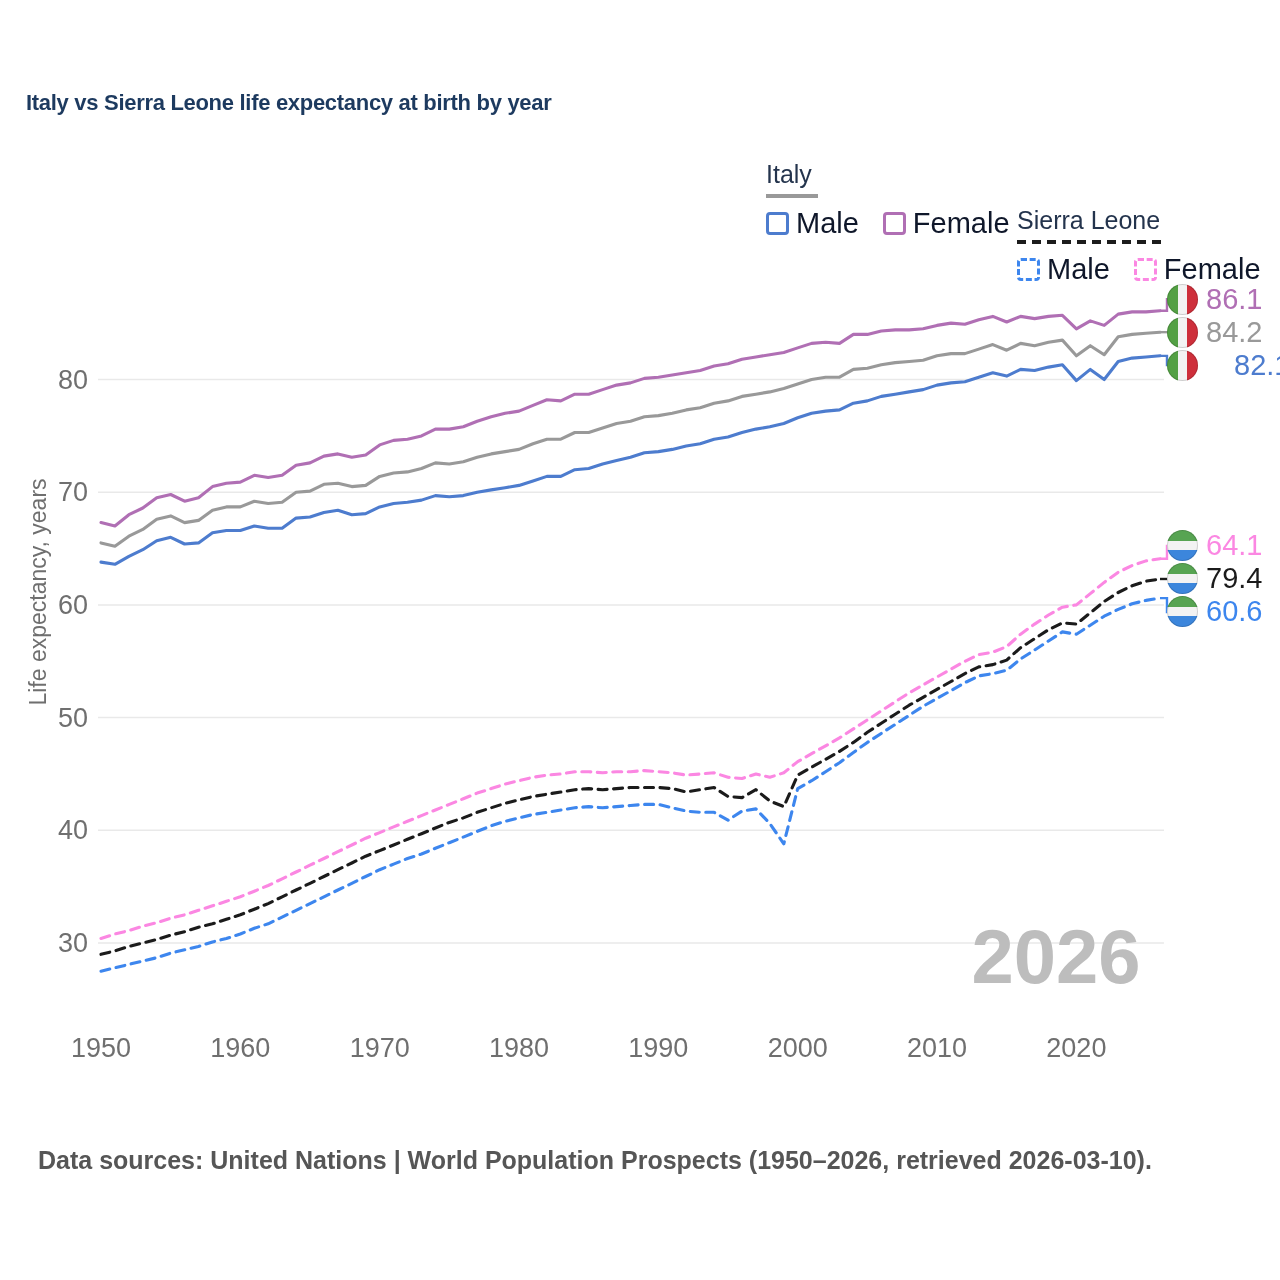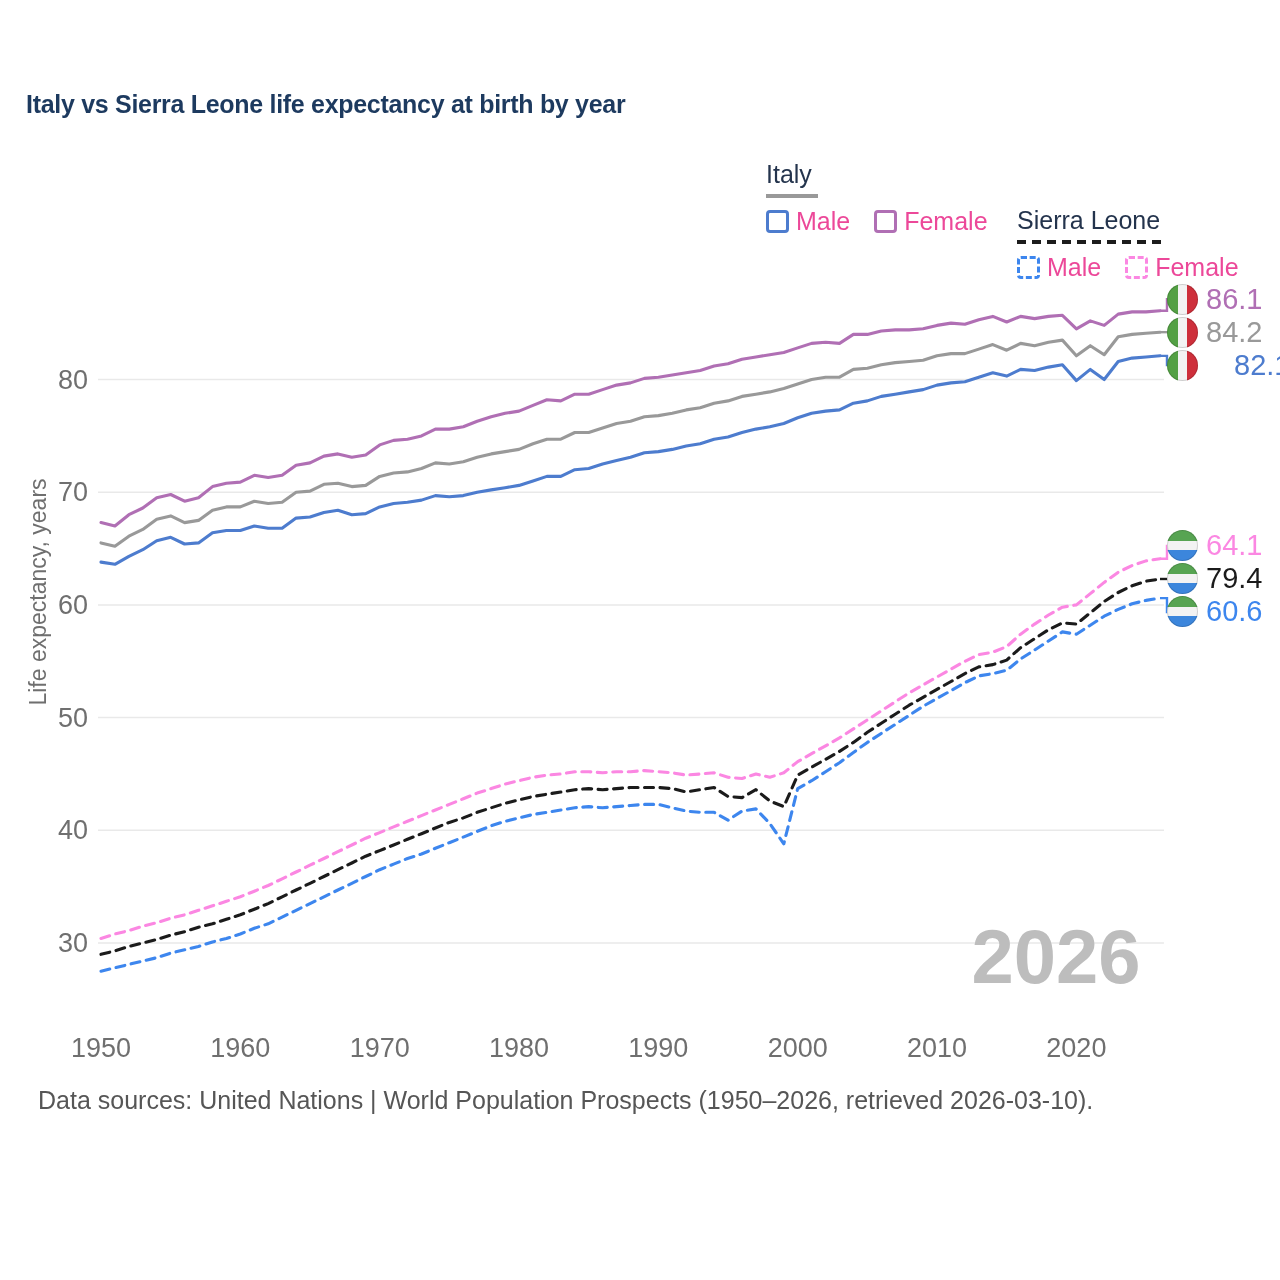--- a/index.html
+++ b/index.html
@@ -2,43 +2,43 @@
 <html><head>
 <meta charset="utf-8">
 <style>
   html,body{margin:0;padding:0;background:#ffffff;}
   body{width:1280px;height:1280px;position:relative;font-family:"Liberation Sans",sans-serif;}
   .stage{position:absolute;inset:0;overflow:hidden;background:#fff;}
   svg#plot{position:absolute;left:0;top:0;}
 
   .chart-title{
     position:absolute;left:26px;top:90px;margin:0;
-    font-size:25px;font-weight:700;color:#1d3a5f;letter-spacing:-0.3px;
+    font-size:22px;font-weight:700;color:#1d3a5f;letter-spacing:-0.3px;
   }
 
   .legend-group{position:absolute;top:160px;}
   .legend-group.italy{left:766px;}
   .legend-group.sierra{left:1017px;margin-top:46px;}
   .lg-title{font-size:25px;color:#24344d;}
   .lg-underline{height:4px;margin-top:5px;}
   .lg-underline.solid{width:52px;background:#999999;}
   .lg-underline.dashed{width:146px;background:repeating-linear-gradient(90deg,#1c1c1c 0 9px,transparent 9px 15px);}
   .lg-items{display:flex;gap:24px;margin-top:9px;align-items:center;}
-  .lg-item{display:flex;align-items:center;gap:7px;font-size:25px;color:#ec4899;cursor:pointer;}
+  .lg-item{display:flex;align-items:center;gap:7px;font-size:29px;color:#0f172a;cursor:pointer;}
   .swatch{width:23px;height:23px;border-radius:4px;border:3px solid #888;box-sizing:border-box;background:#fff;}
   .swatch.dashed{border-style:dashed;}
 
   .end-label{position:absolute;left:1167px;height:34px;display:flex;align-items:center;gap:8px;}
   .end-value{font-size:29px;line-height:1;}
   .flag{width:31px;height:31px;border-radius:50%;flex:0 0 31px;
         box-shadow:inset 0 0 0 1px rgba(0,0,0,0.15);}
   .flag.italy{background:linear-gradient(90deg,#53a044 0 34%,#f3f3f3 34% 66%,#ce2f3b 66% 100%);}
   .flag.sierra{background:linear-gradient(180deg,#57a452 0 34%,#f3f3f3 34% 66%,#3c86dc 66% 100%);}
 
-  .footer{position:absolute;left:38px;top:1080px;font-size:25px;color:#565656;line-height:40px;}
+  .footer{position:absolute;left:38px;top:1140px;font-size:25px;color:#565656;line-height:40px;font-weight:bold;}
 </style>
 </head>
 <body>
 
 <div class="stage">
 
   <svg id="plot" width="1280" height="1280" viewBox="0 0 1280 1280">
       <line x1="98" y1="943" x2="1163.984" y2="943" stroke="#e9e9e9" stroke-width="1.5"></line>
       <line x1="98" y1="830.3" x2="1163.984" y2="830.3" stroke="#e9e9e9" stroke-width="1.5"></line>
       <line x1="98" y1="717.6" x2="1163.984" y2="717.6" stroke="#e9e9e9" stroke-width="1.5"></line>

